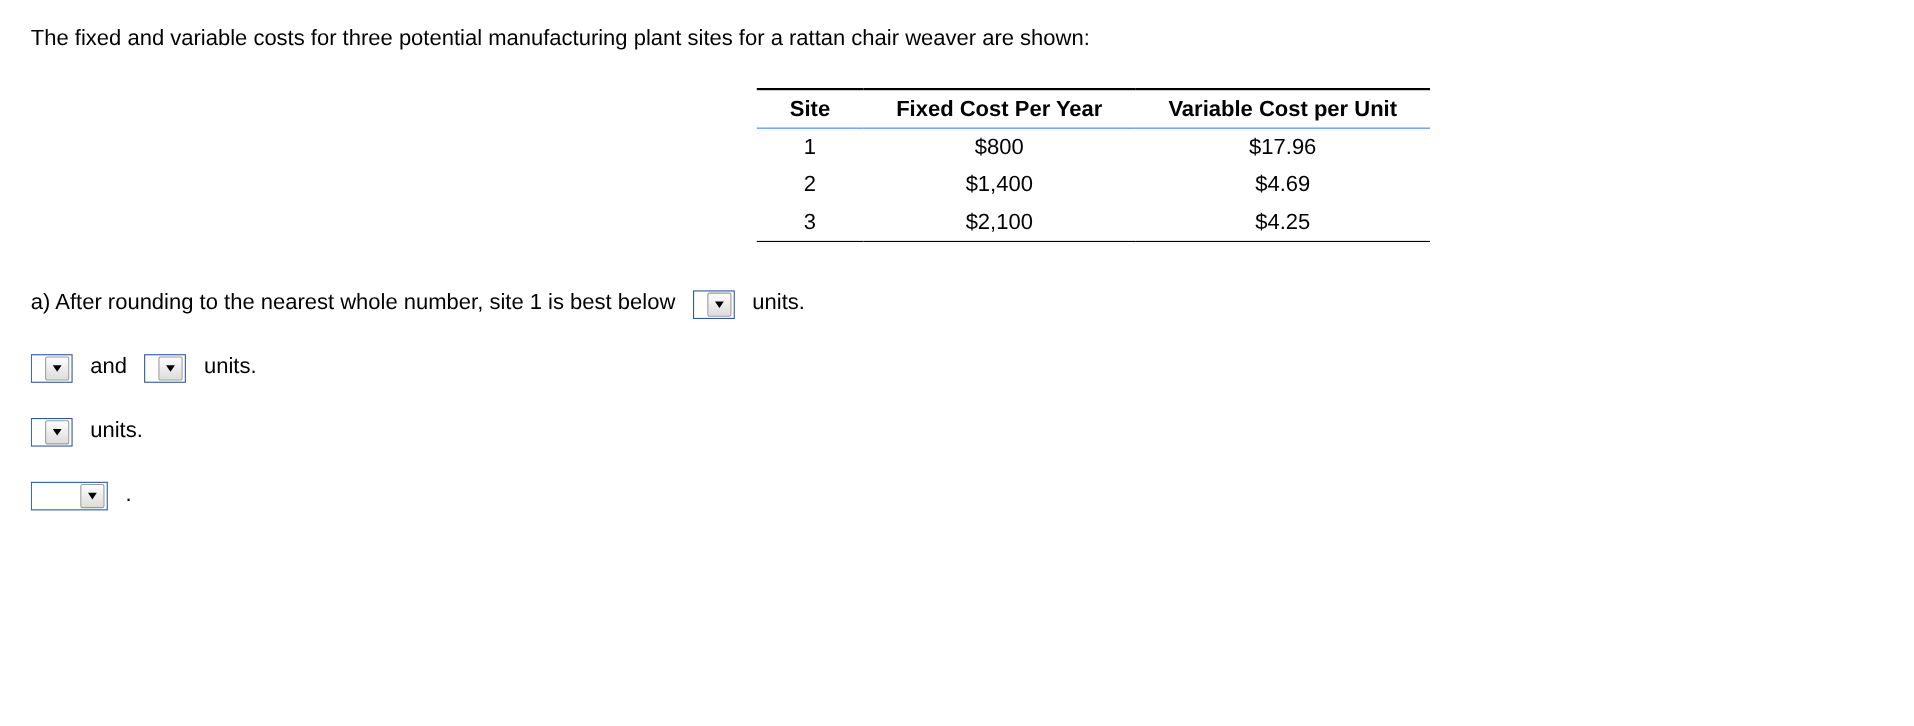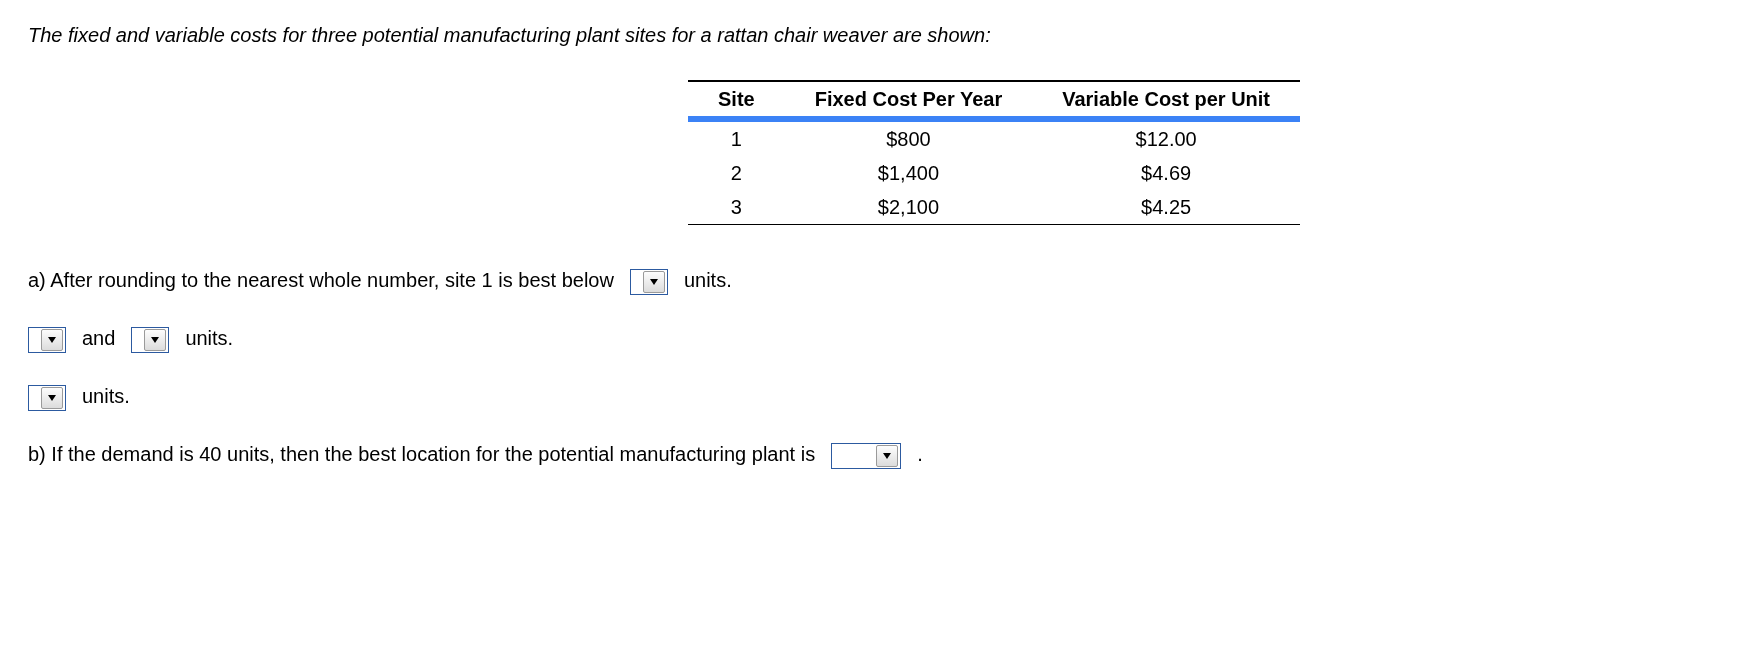--- a/index.html
+++ b/index.html
@@ -4,39 +4,38 @@
 <style>
   body {
     font-family: Arial, Helvetica, sans-serif;
     font-size: 20px;
     color: #000;
     margin: 20px 28px;
     line-height: 1.5;
   }
   .intro {
     margin-bottom: 30px;
-    font-style: italic;
   }
   .table-wrap {
     position: relative;
     margin-left: 660px;
     margin-bottom: 40px;
   }
   table.cost {
     border-collapse: collapse;
     font-size: 20px;
   }
   table.cost th, table.cost td {
     text-align: center;
     padding: 2px 30px;
   }
   table.cost thead tr th {
     font-weight: bold;
     border-top: 2px solid #000;
-    border-bottom: 6px solid #3b82f6;
+    border-bottom: 1px solid #3b82f6;
     margin-top: 24px;
   }
   table.cost tbody tr:last-child td {
     border-bottom: 1px solid #000;
   }
   .copy-icon {
     position: absolute;
     right: -40px;
     top: -20px;
   }
@@ -102,21 +101,21 @@
       <tr>
         <th>Site</th>
         <th>Fixed Cost Per Year</th>
         <th>Variable Cost per Unit</th>
       </tr>
     </thead>
     <tbody>
       <tr>
         <td>1</td>
         <td>$800</td>
-        <td>$12.00</td>
+        <td>$17.96</td>
       </tr>
       <tr>
         <td>2</td>
         <td>$1,400</td>
         <td>$4.69</td>
       </tr>
       <tr>
         <td>3</td>
         <td>$2,100</td>
         <td>$4.25</td>
@@ -161,21 +160,20 @@
     <span class="dd-btn">
       <svg viewBox="0 0 10 10">
           <polygon points="1,2 9,2 5,8" fill="#000"></polygon>
         </svg>
     </span>
   </span>
   <span class="txt">units.</span>
 </div>
 
 <div class="qline">
-  <span class="txt">b) If the demand is 40 units, then the best location for the potential manufacturing plant is</span>
   <span class="dropdown wide">
     <span class="dd-btn">
       <svg viewBox="0 0 10 10">
           <polygon points="1,2 9,2 5,8" fill="#000"></polygon>
         </svg>
     </span>
   </span>
   <span class="txt">.</span>
 </div>
 

